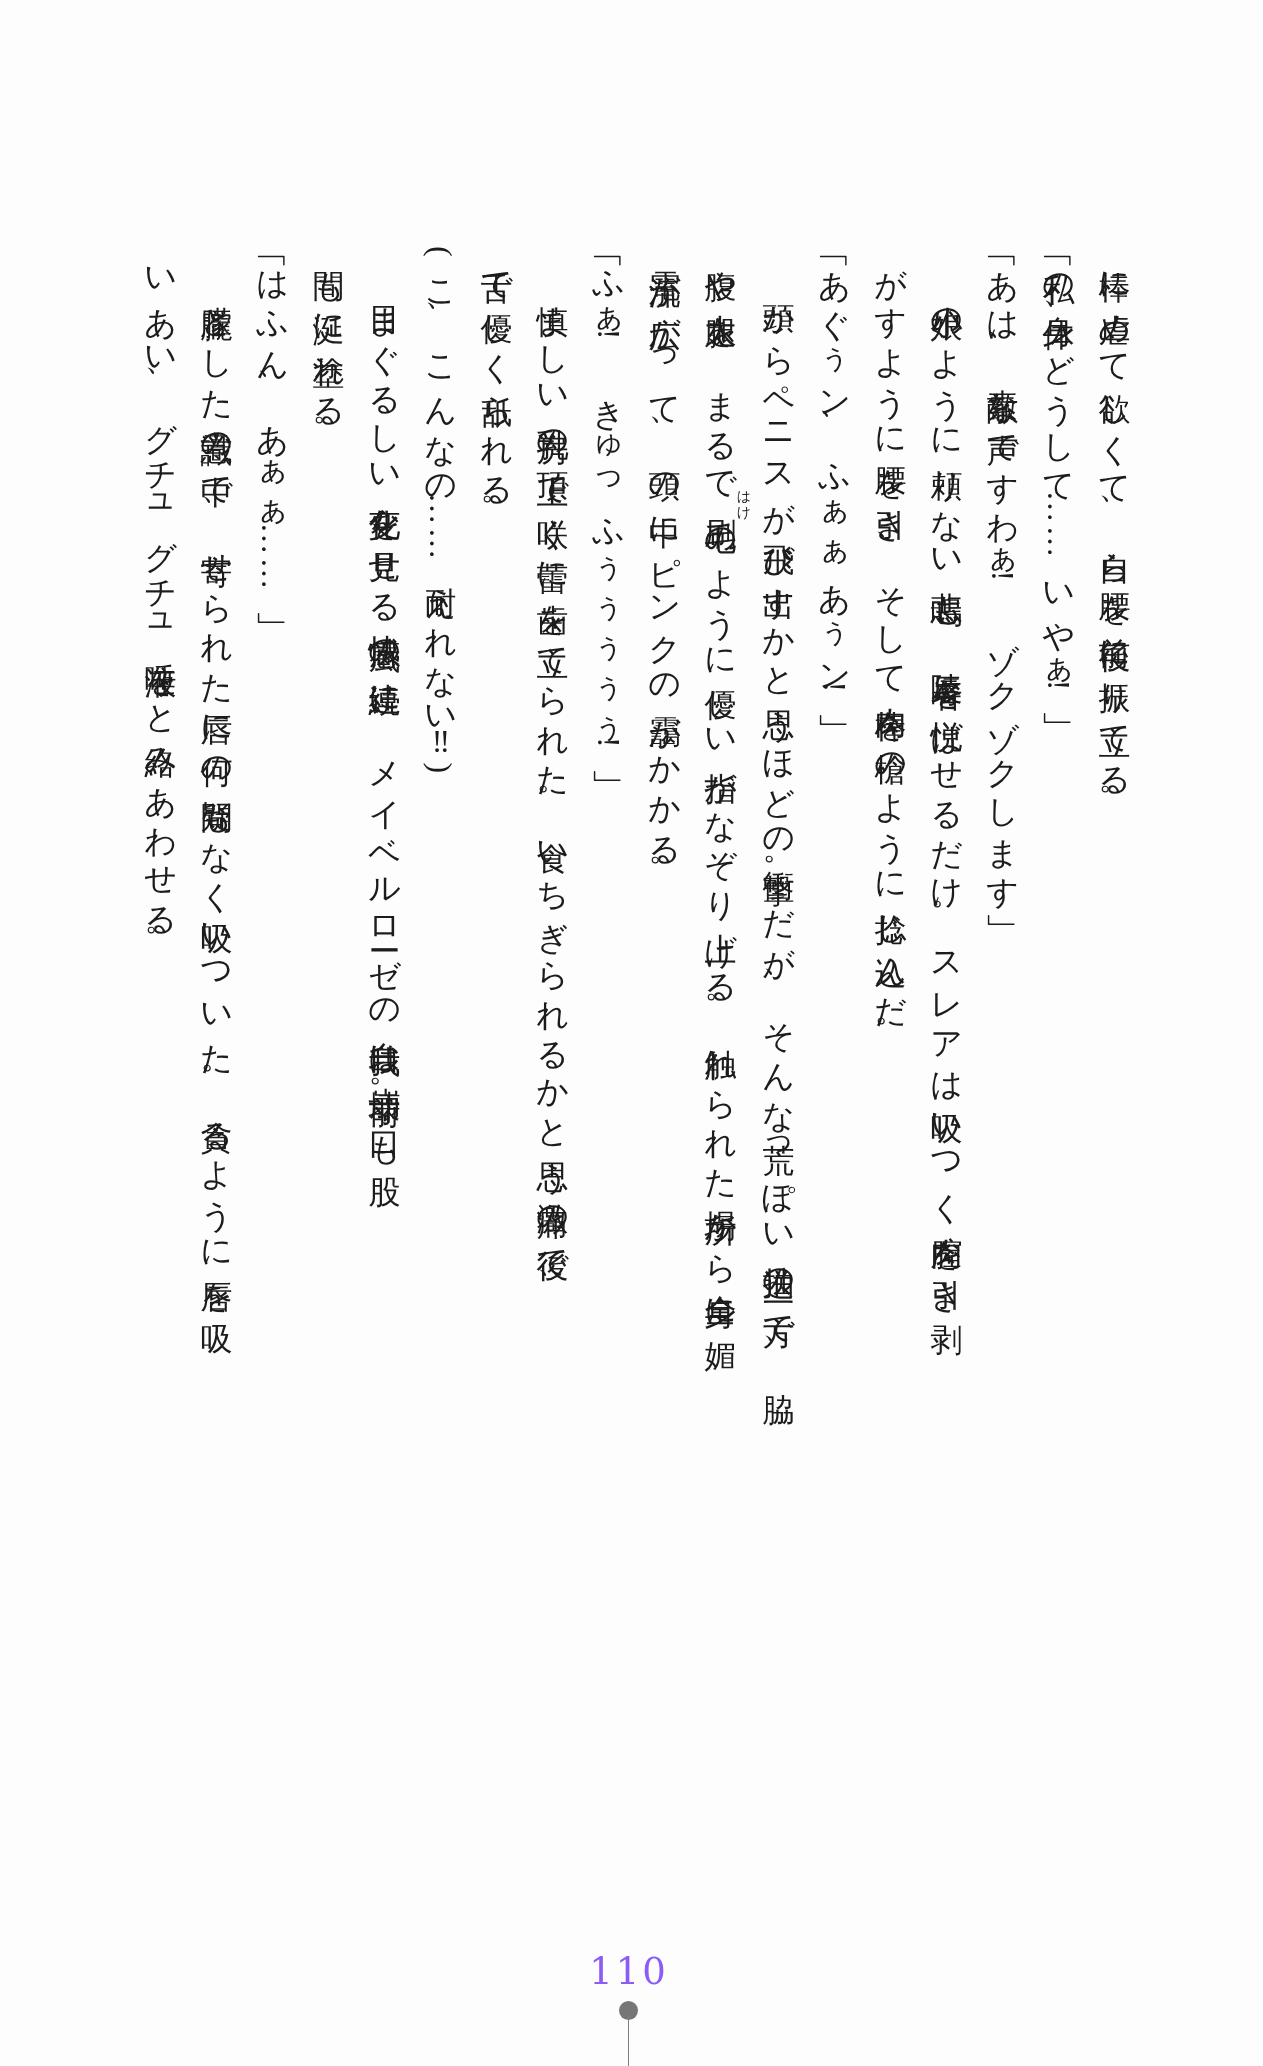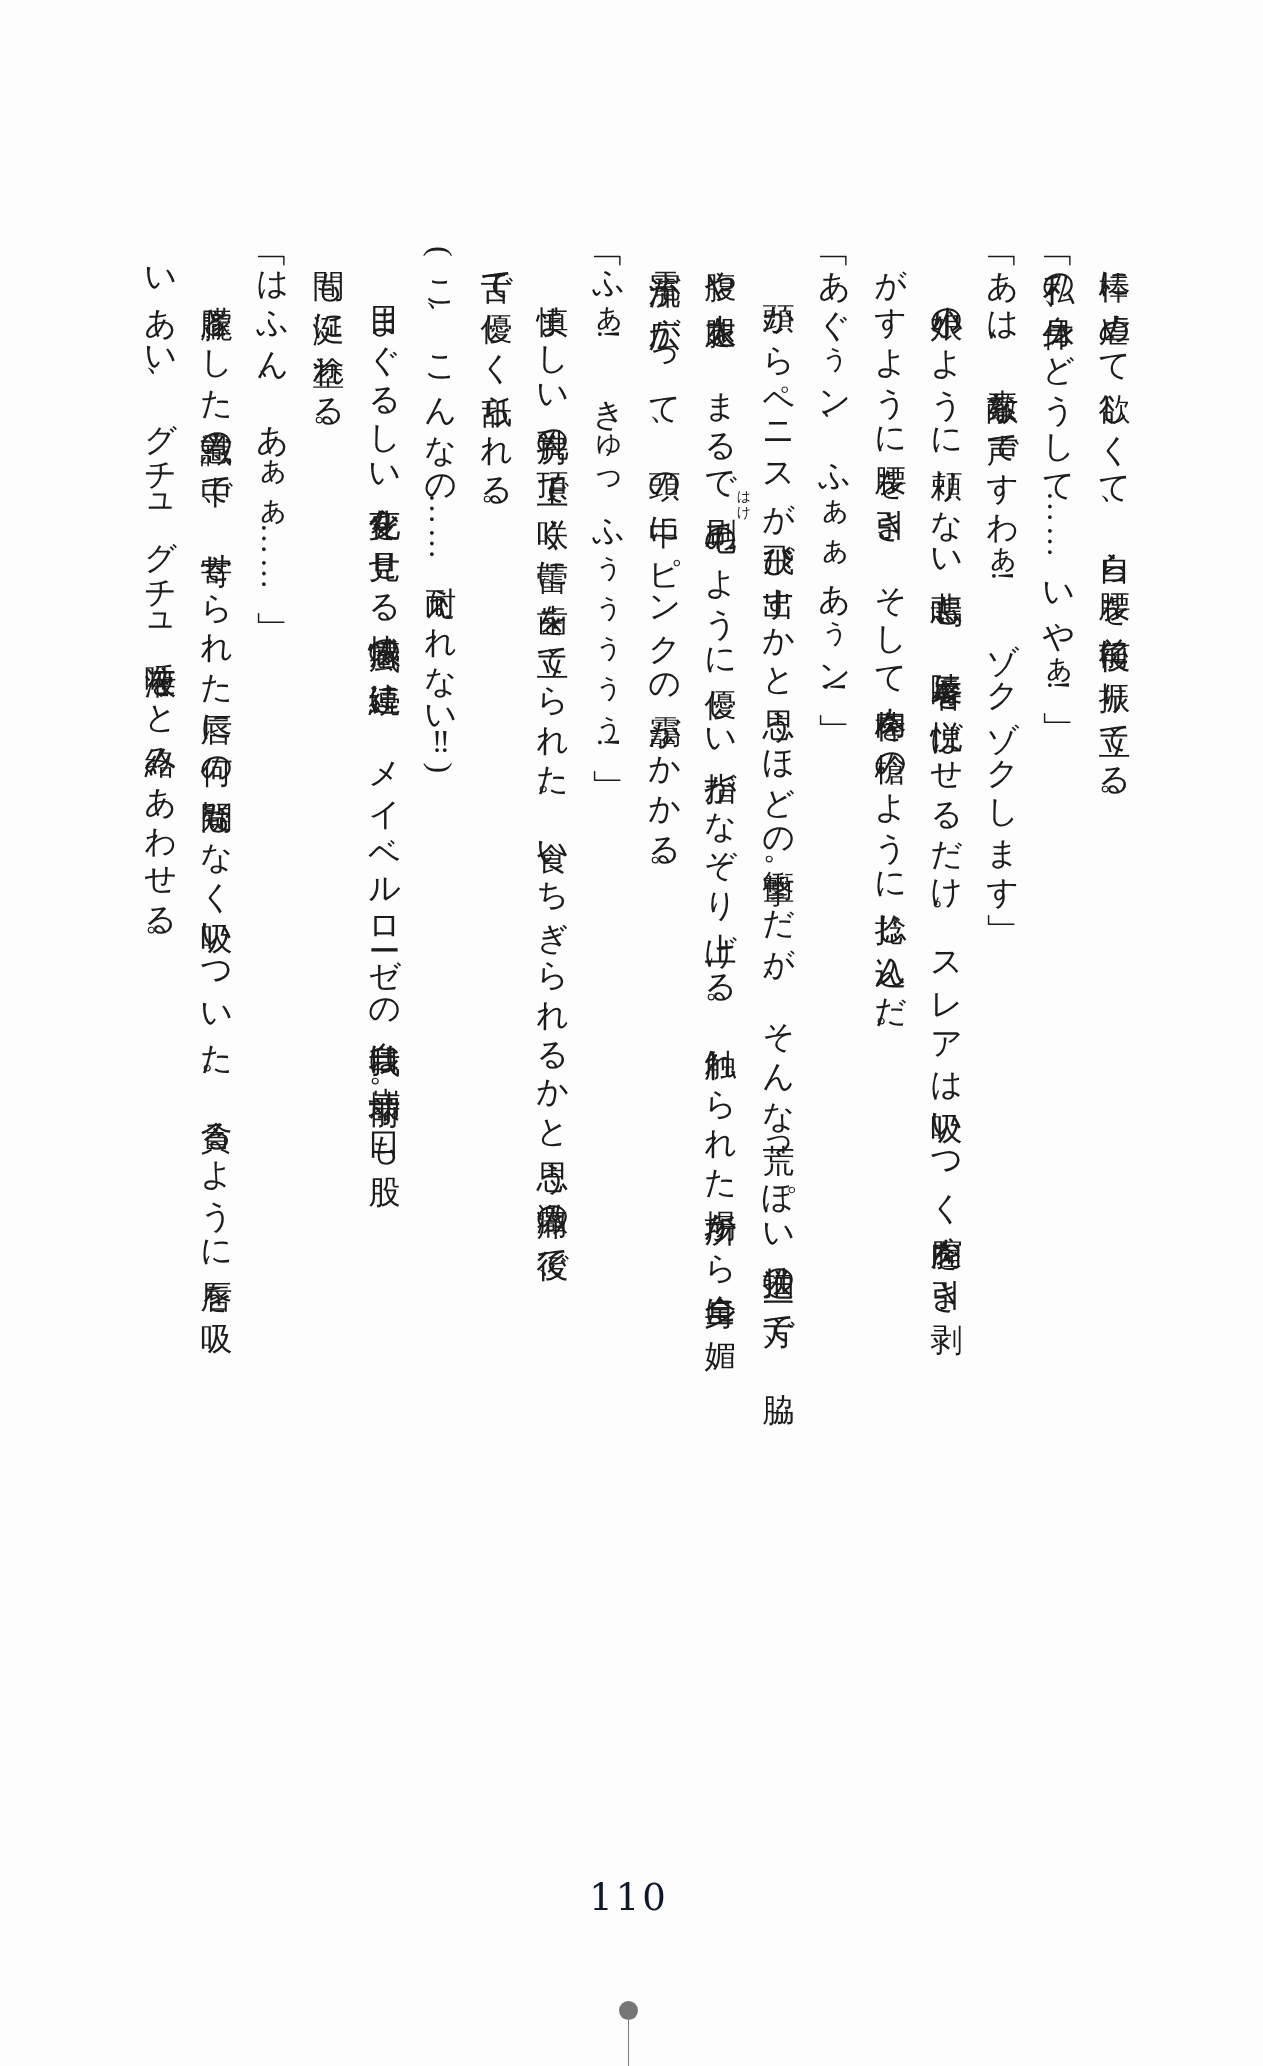--- a/index.html
+++ b/index.html
@@ -32,27 +32,27 @@
   ruby { ruby-align: center; }
   ruby rt {
     font-size: 14px;
     letter-spacing: 0;
     color: #1c1c1c;
   }
   
   .folio-number {
     position: absolute;
     left: 564px;
-    top: 1876px;
+    top: 1950px;
     width: 130px;
     text-align: center;
     font-family: "DejaVu Serif", serif;
     font-size: 37px;
     font-weight: 400;
-    color: #0f172a;
+    color: #8b5cf6;
     letter-spacing: 3px;
   }
   .folio-marker {
     position: absolute;
     left: 619px;
     top: 2001px;
     width: 19px;
     height: 19px;
     border-radius: 50%;
     background: #767676;

